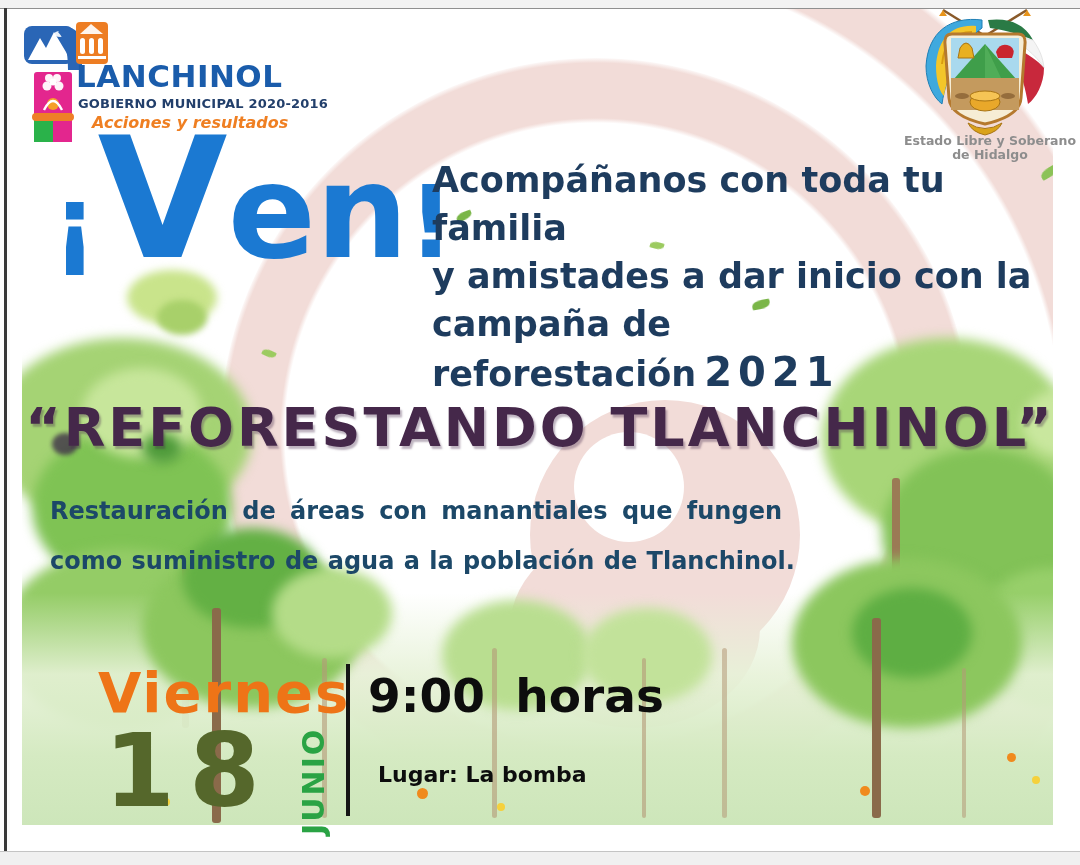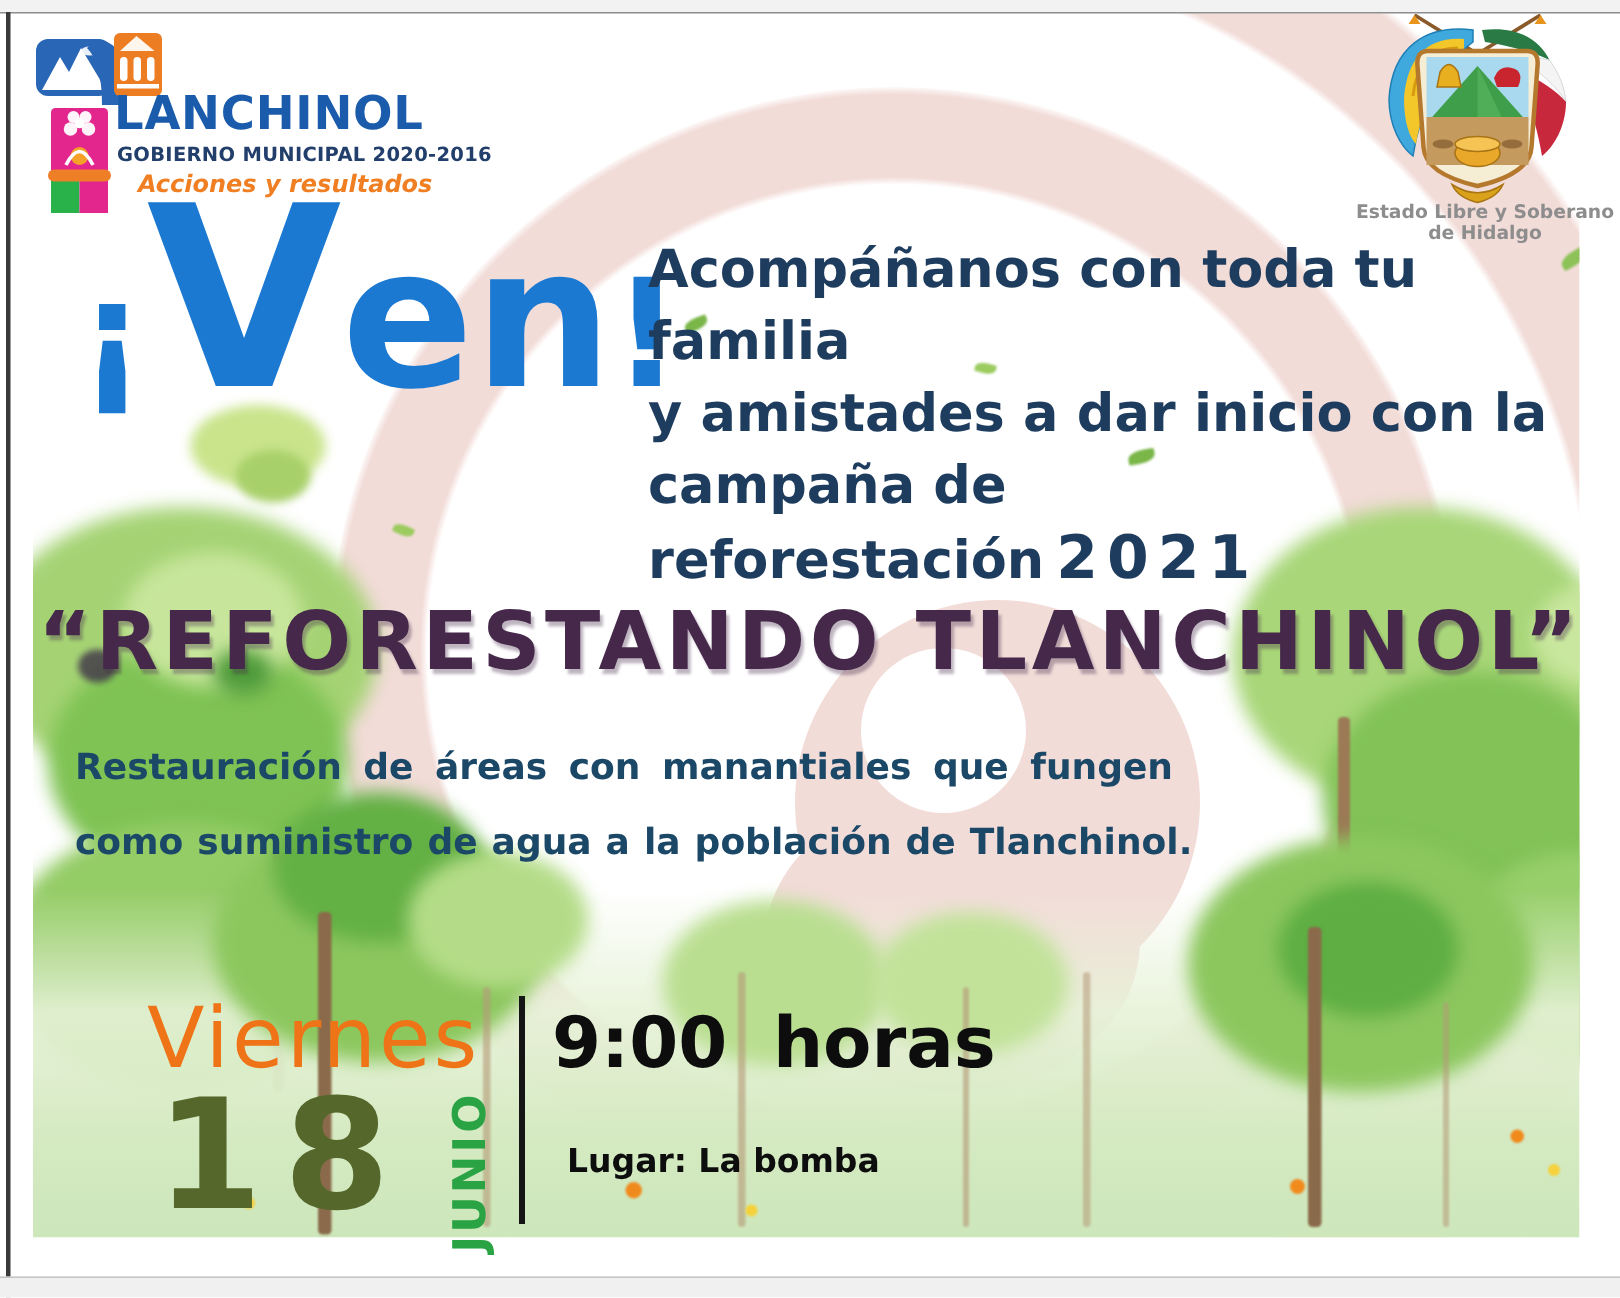--- a/index.html
+++ b/index.html
@@ -34,21 +34,21 @@
   .seal-caption{left:898px;top:134px;width:184px;text-align:center;font-size:12.5px;font-weight:700;color:#8d8d8d;line-height:14px;}
   .ven{left:52px;top:115px;display:flex;align-items:baseline;color:var(--headline-blue,#1b79d2);font-weight:800;}
   .ven .p1{font-size:100px;} .ven .p2{font-size:168px;line-height:1;} .ven .p3{font-size:130px;} .ven .p4{font-size:100px;}
   .invite{left:432px;top:156px;width:650px;font-size:35px;line-height:48px;font-weight:800;color:var(--invite-navy,#1e3c5e);}
   .invite .yr{font-size:40px;font-weight:900;letter-spacing:6px;padding-left:8px;}
   .title{left:0;top:396px;width:1080px;text-align:center;font-size:54px;font-weight:900;letter-spacing:3px;
          color:var(--title-purple,#45284a);text-shadow:2px 3px 2px rgba(70,40,75,.35);}
   .desc{left:50px;width:980px;text-align:left;font-weight:800;color:var(--description-teal,#1c4868);font-size:24px;}
   .desc1{top:497px;word-spacing:6px;}
   .desc2{top:547px;word-spacing:1px;}
-  .day{left:98px;top:660px;font-size:56px;font-weight:400;letter-spacing:2px;color:var(--day-orange,#ee7417);}
+  .day{left:98px;top:660px;font-size:56px;font-weight:700;letter-spacing:2px;color:var(--day-orange,#ee7417);}
   .date{left:104px;top:720px;font-size:102px;font-weight:900;letter-spacing:14px;line-height:1;color:var(--date-olive,#55672b);}
   .month{left:296px;top:835px;width:130px;font-size:30px;font-weight:900;letter-spacing:2px;color:var(--month-green,#2aa344);
          transform:rotate(-90deg);transform-origin:0 0;}
   .divider{left:346px;top:664px;width:4px;height:152px;background:#151515;}
   .time{left:368px;top:668px;font-size:47px;font-weight:900;color:var(--time-black,#0d0d0d);word-spacing:14px;}
   .place{left:378px;top:762px;font-size:22px;font-weight:900;color:var(--time-black,#0d0d0d);}
   svg{display:block;}
 </style>
 </head>
 <body>

